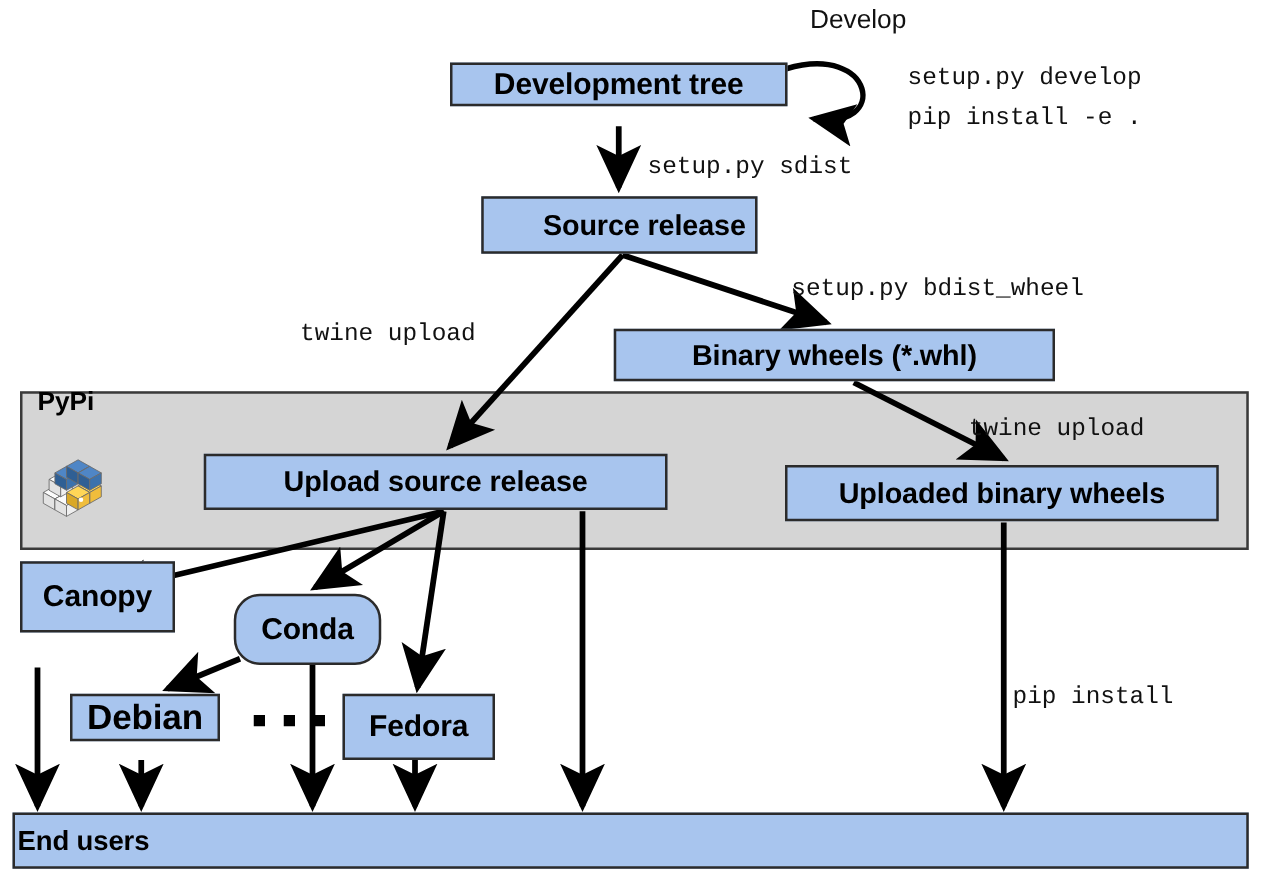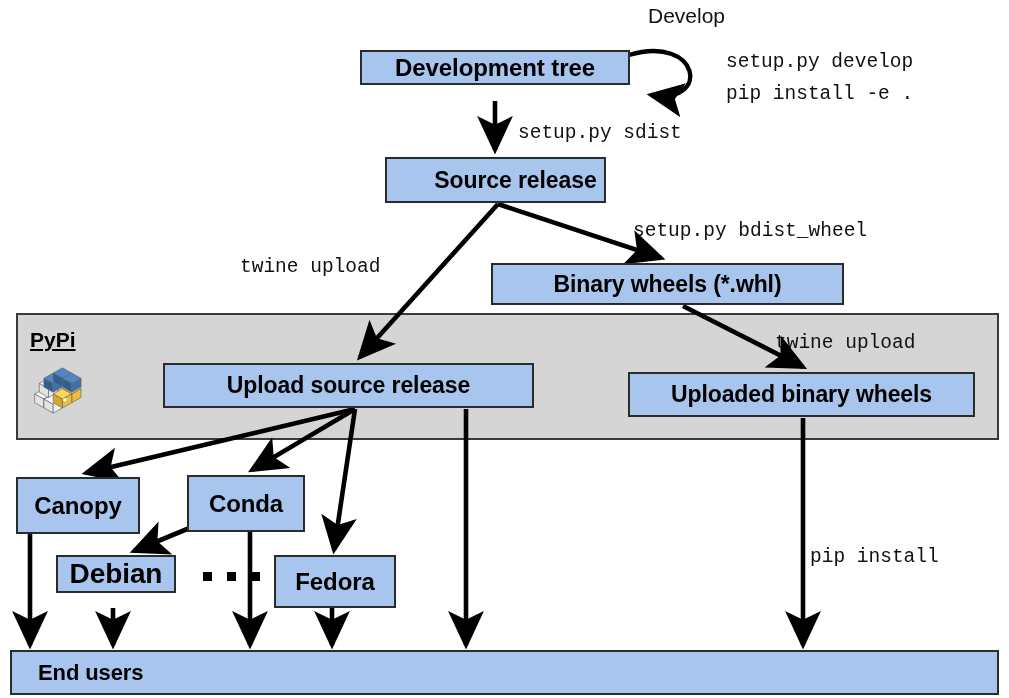--- a/index.html
+++ b/index.html
@@ -34,21 +34,21 @@
     font-weight: bold;
     display: flex;
     align-items: center;
     justify-content: center;
     z-index: 3;
     white-space: nowrap;
     letter-spacing: -0.1px;
   }
   .node.left-align {
     justify-content: flex-start;
-    padding-left: 26px;
+    padding-left: 2px;
   }
 
   .panel {
     position: absolute;
     box-sizing: border-box;
     background: #d5d5d5;
     border: 2px solid #3a3a3a;
     z-index: 1;
   }
   .panel-title {
@@ -93,21 +93,21 @@
     position: absolute;
     z-index: 4;
   }
 </style>
 </head>
 <body>
 
 <div id="canvas">
 
   <div class="panel" id="pypi-panel" style="left: 16px; top: 313px; width: 983px; height: 127px; background: rgb(213, 213, 213); border-color: rgb(58, 58, 58);"></div>
-  <div class="panel-title" id="pypi-panel-title" style="left: 30px; top: 328px; text-decoration: underline;">PyPi</div>
+  <div class="panel-title" id="pypi-panel-title" style="left: 30px; top: 310px;">PyPi</div>
 
   <svg id="pypi-logo" viewBox="0 0 100 100" style="left: 30px; top: 358px; width: 58px; height: 58px;">
     <g stroke="#6b6b6b" stroke-width="1.2" stroke-linejoin="round">
 
       <g>
         <polygon points="8,62 24,53 40,62 24,71" fill="#fbfbfb"></polygon>
         <polygon points="8,62 24,71 24,86 8,77" fill="#e3e3e3"></polygon>
         <polygon points="24,71 40,62 40,77 24,86" fill="#efefef"></polygon>
       </g>
       <g>
@@ -183,22 +183,22 @@
     <line x1="332" y1="608" x2="332" y2="645" stroke="#000000" stroke-width="4.6" marker-end="url(#arrowhead)"></line>
 
     <line x1="803" y1="418" x2="803" y2="645" stroke="#000000" stroke-width="4.6" marker-end="url(#arrowhead)"></line>
   </svg>
 
   <div class="node" id="node-0" style="left: 360px; top: 50px; width: 270px; height: 35px; font-size: 24px; background: rgb(168, 197, 238); border-color: rgb(43, 43, 43);">Development  tree</div>
   <div class="node" id="node-1" style="left: 385px; top: 157px; width: 221px; height: 46px; font-size: 23px; background: rgb(168, 197, 238); border-color: rgb(43, 43, 43); padding-left: 40px;">Source release</div>
   <div class="node" id="node-2" style="left: 491px; top: 263px; width: 353px; height: 42px; font-size: 23px; background: rgb(168, 197, 238); border-color: rgb(43, 43, 43);">Binary wheels (*.whl)</div>
   <div class="node" id="node-3" style="left: 163px; top: 363px; width: 371px; height: 45px; font-size: 23px; background: rgb(168, 197, 238); border-color: rgb(43, 43, 43);">Upload source release</div>
   <div class="node" id="node-4" style="left: 628px; top: 372px; width: 347px; height: 45px; font-size: 23px; background: rgb(168, 197, 238); border-color: rgb(43, 43, 43);">Uploaded binary wheels</div>
-  <div class="node" id="node-5" style="left: 16px; top: 477px; width: 124px; height: 57px; font-size: 24px; background: rgb(168, 197, 238); border-color: rgb(43, 43, 43);">Canopy</div>
-  <div class="node" id="node-6" style="left: 187px; top: 475px; width: 118px; height: 57px; font-size: 24px; background: rgb(168, 197, 238); border-color: rgb(43, 43, 43);">Conda</div>
+  <div class="node" id="node-5" style="left: 16px; top: 449px; width: 124px; height: 57px; font-size: 24px; background: rgb(168, 197, 238); border-color: rgb(43, 43, 43);">Canopy</div>
+  <div class="node" id="node-6" style="left: 187px; top: 475px; width: 118px; height: 57px; font-size: 24px; background: rgb(168, 197, 238); border-color: rgb(43, 43, 43); border-radius: 21px;">Conda</div>
   <div class="node" id="node-7" style="left: 56px; top: 555px; width: 120px; height: 38px; font-size: 28px; background: rgb(168, 197, 238); border-color: rgb(43, 43, 43);">Debian</div>
   <div class="node" id="node-8" style="left: 274px; top: 555px; width: 122px; height: 53px; font-size: 24px; background: rgb(168, 197, 238); border-color: rgb(43, 43, 43);">Fedora</div>
   <div class="node left-align" id="node-9" style="left: 10px; top: 650px; width: 989px; height: 45px; font-size: 22px; background: rgb(168, 197, 238); border-color: rgb(43, 43, 43);">End users</div>
 
   <div class="edge-label sans" id="elabel-0" style="left: 648px; top: 4px;">Develop</div>
   <div class="edge-label" id="elabel-1" style="left: 726px; top: 51px;">setup.py develop</div>
   <div class="edge-label" id="elabel-2" style="left: 726px; top: 83px;">pip install -e .</div>
   <div class="edge-label" id="elabel-3" style="left: 518px; top: 122px;">setup.py sdist</div>
   <div class="edge-label" id="elabel-4" style="left: 613px; top: 220px; margin-left: 20px;">setup.py bdist_wheel</div>
   <div class="edge-label" id="elabel-5" style="left: 240px; top: 256px;">twine upload</div>

